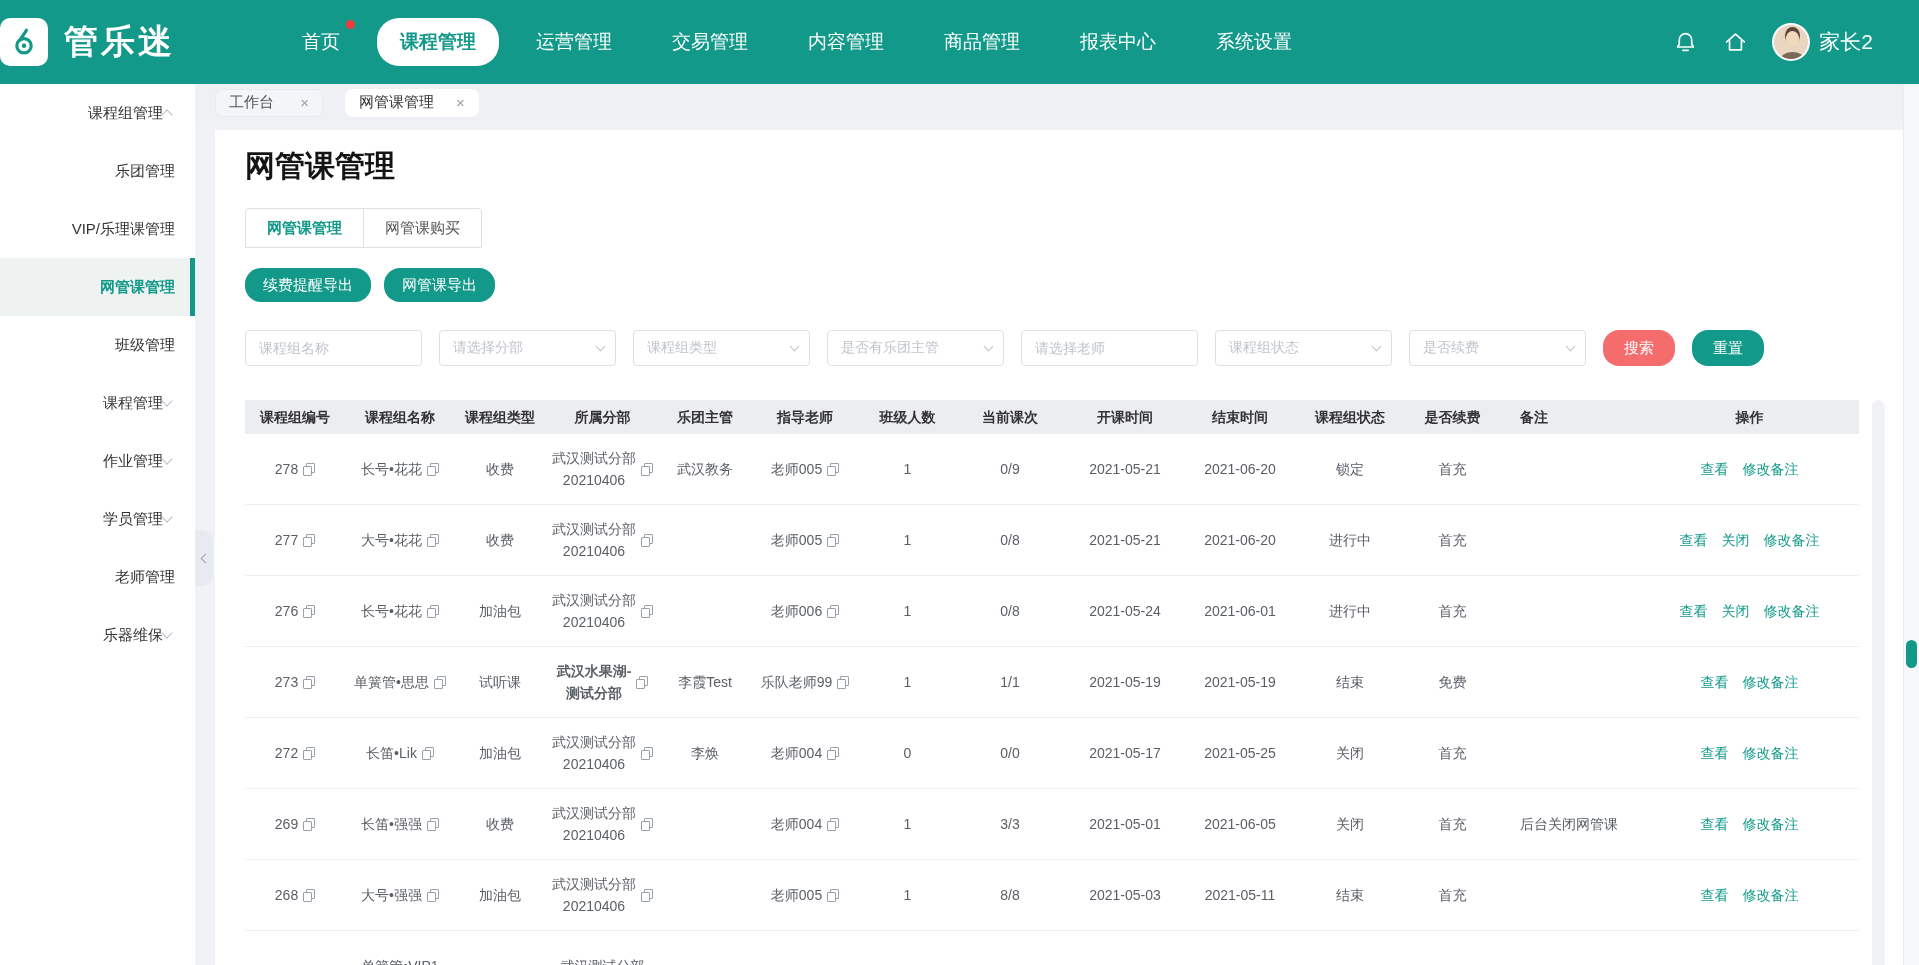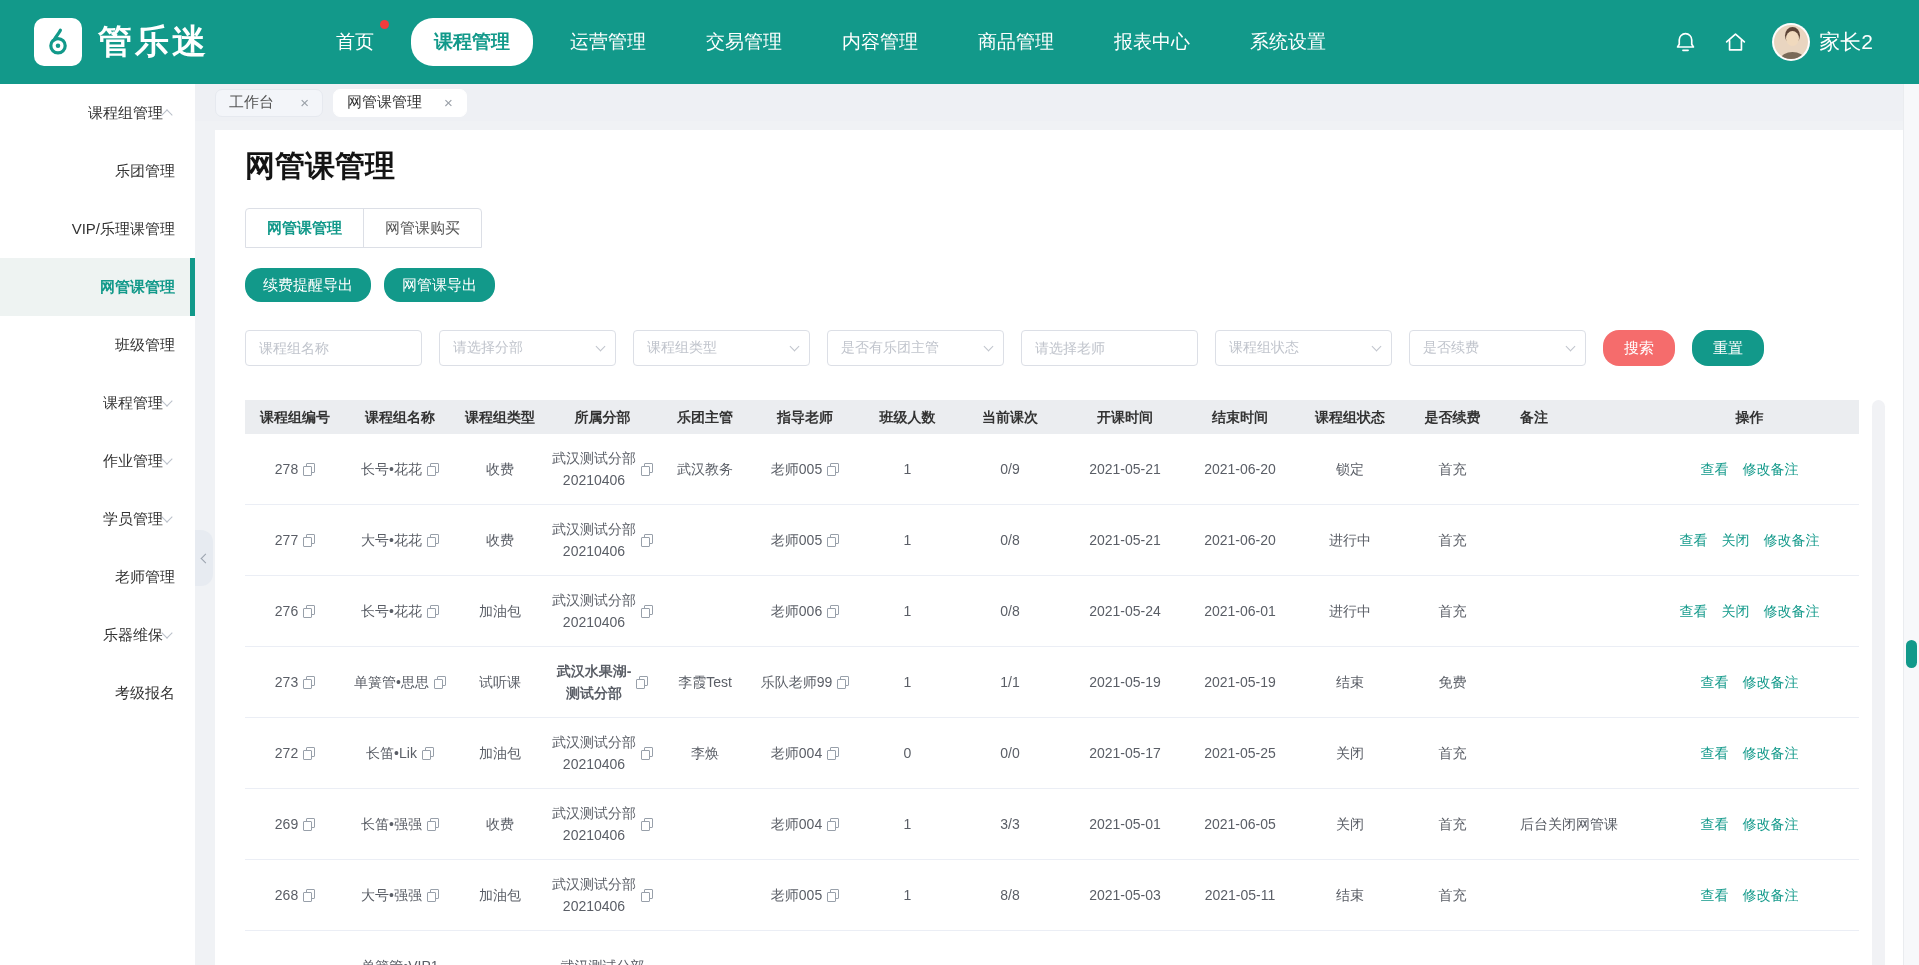--- a/index.html
+++ b/index.html
@@ -12,21 +12,21 @@
     width:1919px;height:965px;overflow:hidden;position:relative;
     background:#f0f2f5;
     font-family:"Liberation Sans","DejaVu Sans",sans-serif;
     color:#333;
   }
   
   .topnav{
     position:absolute;top:0;left:0;width:1919px;height:84px;
     background:var(--accent);display:flex;align-items:center;color:#fff;z-index:30;
   }
-  .brand{display:flex;align-items:center;gap:16px;margin-left:34px;flex:0 0 auto;}
+  .brand{display:flex;align-items:center;gap:16px;flex:0 0 auto;}
   .logo{width:48px;height:48px;background:#fff;border-radius:10px;display:flex;align-items:center;justify-content:center;}
   .brand-name{font-size:34px;font-weight:700;letter-spacing:3px;}
   .nav-items{display:flex;align-items:center;gap:14px;margin-left:104px;}
   .nav-item{position:relative;padding:11px 23px;font-size:19px;color:#fff;cursor:pointer;border-radius:22px;white-space:nowrap;}
   .nav-item.active{background:#fff;color:var(--accent);font-weight:700;}
   .nav-item .badge{position:absolute;top:2px;right:8px;width:9px;height:9px;border-radius:50%;background:#f03c3c;}
   .topnav-right{margin-left:auto;display:flex;align-items:center;gap:24px;margin-right:46px;}
   .icon-btn{width:26px;height:26px;display:flex;align-items:center;justify-content:center;cursor:pointer;}
   .user-chip{display:flex;align-items:center;gap:9px;cursor:pointer;}
   .avatar{width:38px;height:38px;border-radius:50%;background:#e9d5c0;border:2px solid rgba(255,255,255,.95);position:relative;overflow:hidden;}
@@ -39,21 +39,21 @@
   .side-item .lbl{flex:1;}
   .side-item.child{padding-left:40px;}
   .side-item.active{background:#eef3f2;color:var(--accent);font-weight:700;}
   .side-item.active::after{content:"";position:absolute;right:0;top:0;bottom:0;width:5px;background:var(--accent);}
   .chev{width:8px;height:8px;border-right:1.6px solid #b9bfc9;border-bottom:1.6px solid #b9bfc9;display:inline-block;margin-right:4px;}
   .chev.down{transform:rotate(45deg);margin-top:-4px;}
   .chev.up{transform:rotate(-135deg);margin-top:4px;}
   .collapse-handle{position:absolute;left:195px;top:530px;width:18px;height:56px;background:#e7ebf1;border-radius:0 12px 12px 0;z-index:21;display:flex;align-items:center;justify-content:center;cursor:pointer;}
   .collapse-handle .chev-left{width:7px;height:7px;border-left:1.6px solid #9aa2ad;border-bottom:1.6px solid #9aa2ad;transform:rotate(45deg);margin-left:3px;}
   
-  .tabbar{position:absolute;top:84px;left:195px;width:1708px;height:37px;background:#eef0f4;display:flex;align-items:center;padding-left:20px;gap:10px;z-index:10;}
+  .tabbar{position:absolute;top:84px;left:195px;width:1708px;height:37px;background:#eef0f4;display:flex;align-items:center;padding-left:20px;gap:22px;z-index:10;}
   .vtab{height:28px;display:flex;align-items:center;justify-content:space-between;padding:0 13px;font-size:15px;color:#555;background:#f3f5f9;border:1px solid #e6e9ef;border-radius:7px;cursor:pointer;}
   .vtab{min-width:108px;}
   .vtab.active{background:#fff;color:#333;border-color:#fff;}
   .vtab .tab-close{color:#9aa0a8;font-size:15px;margin-left:22px;line-height:1;}
   
   .card{position:absolute;top:130px;left:215px;width:1688px;height:900px;background:#fff;padding:18px 44px 0 30px;z-index:5;}
   .page-title{font-size:30px;line-height:36px;font-weight:700;color:#141414;margin:0 0 24px 0;}
   .inner-tabs{display:inline-flex;border:1px solid #dcdfe6;border-radius:4px 4px 0 0;margin-bottom:20px;background:#fff;}
   .itab{height:38px;line-height:38px;padding:0 21px;font-size:15px;color:#555;cursor:pointer;border-right:1px solid #dcdfe6;}
   .itab:last-child{border-right:none;}
@@ -162,23 +162,20 @@
       <span class="lbl">学员管理</span>
       <span class="chev down"></span>
     </div>
     <div class="side-item">
       <span class="lbl">老师管理</span>
     </div>
     <div class="side-item">
       <span class="lbl">乐器维保</span>
       <span class="chev down"></span>
     </div>
-    <div class="side-item">
-      <span class="lbl">考级报名</span>
-    </div>
   </aside>
 <div class="collapse-handle">
   <span class="chev-left"></span>
 </div>
 
 <div class="tabbar" id="tabbar">
     <div class="vtab">
       <span>工作台</span>
       <span class="tab-close">×</span>
     </div>

